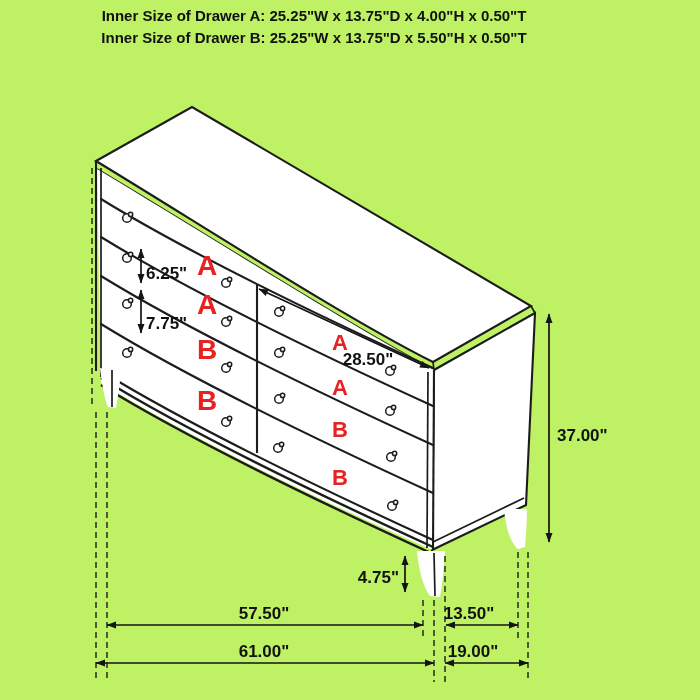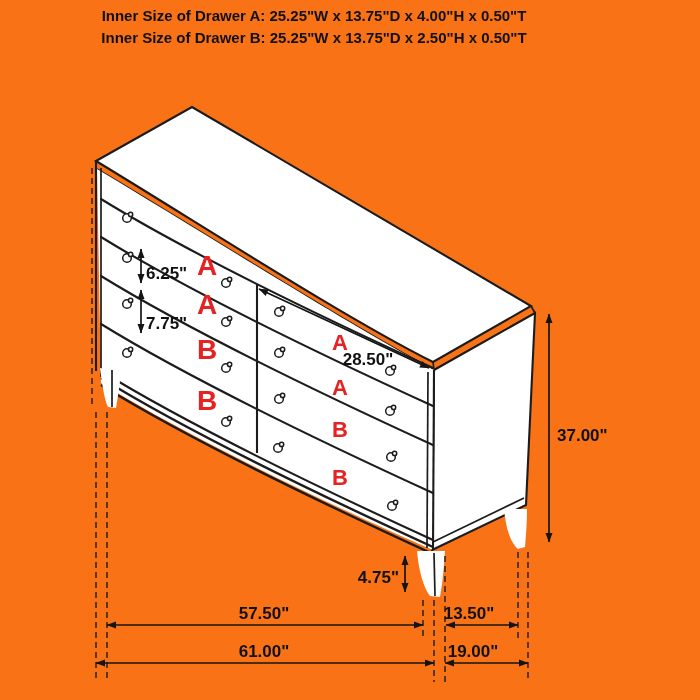--- a/index.html
+++ b/index.html
@@ -1,16 +1,16 @@
 <!DOCTYPE html>
 <html><head>
 <meta charset="utf-8">
 <style>
   html,body{margin:0;padding:0;background:#ffffff;}
-  .page{position:relative;width:700px;height:700px;background:#f97316;overflow:hidden;
+  .page{position:relative;width:700px;height:700px;background:#bef264;overflow:hidden;
         font-family:"Liberation Sans",sans-serif;}
   .title-block{position:absolute;left:0;top:5px;width:628px;text-align:center;
         font-size:15px;font-weight:bold;color:#111;line-height:22px;}
   svg{position:absolute;left:0;top:0;}
   .ln{stroke:#1c1c1c;fill:none;stroke-width:1.7;}
   .ln2{stroke:#1c1c1c;fill:none;stroke-width:2.1;}
   .face{fill:#ffffff;stroke:none;}
   .curve{stroke:#1c1c1c;fill:none;stroke-width:2.1;stroke-linecap:round;}
   .mold{stroke:#1c1c1c;fill:none;stroke-width:2.4;}
   .hid{stroke:#1c1c1c;fill:none;stroke-width:1.4;stroke-dasharray:6 4;}
@@ -21,21 +21,21 @@
   .rlabR{font-family:"Liberation Sans",sans-serif;font-size:22px;font-weight:bold;}
   .knob{fill:#ffffff;stroke:#1c1c1c;stroke-width:1.5;}
 </style>
 </head>
 <body>
 
 <div class="page">
 
   <div class="title-block">
     <div>Inner Size of Drawer A: 25.25"W x 13.75"D x 4.00"H x 0.50"T</div>
-    <div>Inner Size of Drawer B: 25.25"W x 13.75"D x 2.50"H x 0.50"T</div>
+    <div>Inner Size of Drawer B: 25.25"W x 13.75"D x 5.50"H x 0.50"T</div>
   </div>
 
   <svg width="700" height="700" viewBox="0 0 700 700">
     <defs>
       <marker id="ah-e" markerWidth="12" markerHeight="9" refX="9.5" refY="4" orient="auto" markerUnits="userSpaceOnUse">
         <path class="arr" d="M0.5,0.5 L10,4 L0.5,7.5 Z"></path>
       </marker>
       <marker id="ah-s" markerWidth="12" markerHeight="9" refX="1.5" refY="4" orient="auto" markerUnits="userSpaceOnUse">
         <path class="arr" d="M10.5,0.5 L1,4 L10.5,7.5 Z"></path>
       </marker>

